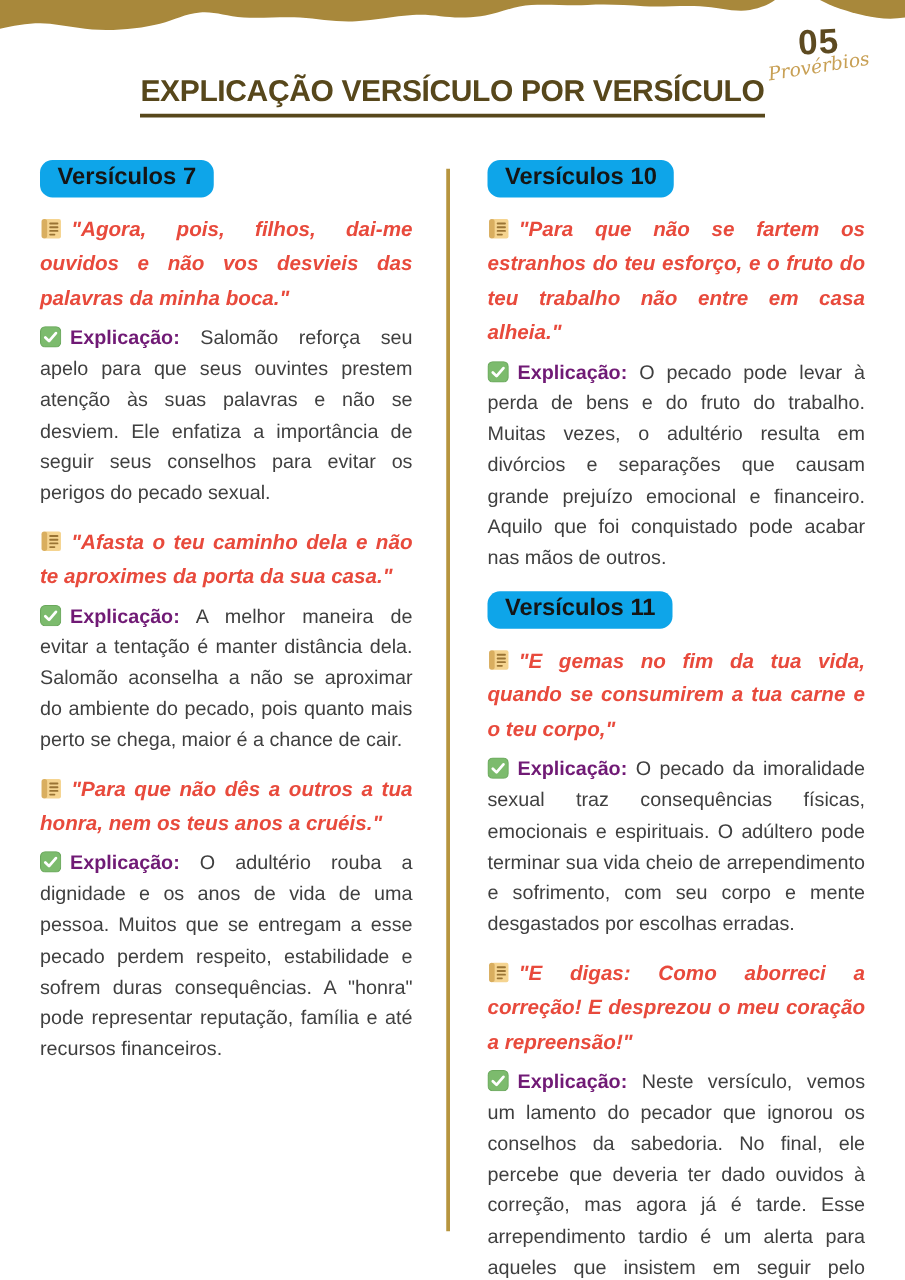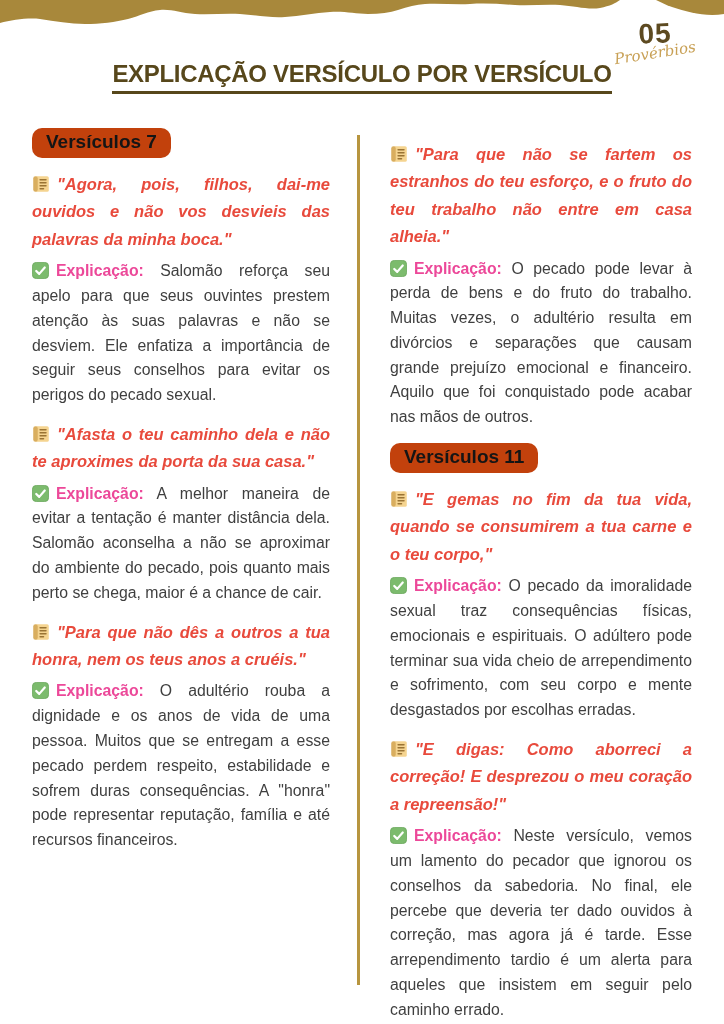--- a/index.html
+++ b/index.html
@@ -46,36 +46,36 @@
   .col-right { width:302px; }
   .divider {
     position:absolute; left:357px; top:135px;
     width:3px; height:850px; background:#B7953F;
   }
 
   
   .verse { margin-bottom:13px; }
   .chip {
     display:inline-block;
-    background:#c2410c; border-radius:10px;
+    background:#0ea5e9; border-radius:10px;
     padding:3px 14px 5px;
     font-size:19px; font-weight:700; color:#151515;
   }
   .quote {
     margin:13px 0 6px;
     color:#E84A3C; font-weight:700; font-style:italic;
     font-size:16.5px; line-height:1.66;
     text-align:justify;
   }
   .expl {
     margin-top:5px;
     color:#3F3F3F; font-size:15.8px; line-height:1.57;
     text-align:justify;
   }
-  .expl b { color:#ec4899; }
+  .expl b { color:#701a75; }
   .icon { display:inline-block; vertical-align:-3px; margin-right:7px; }
   .icon svg { display:block; }
 </style>
 </head>
 <body>
 
 <div class="page">
 
   <div class="top-edge">
     <svg viewBox="0 0 724 32" preserveAspectRatio="none" aria-hidden="true">
@@ -151,20 +151,23 @@
                 <rect x="0.5" y="0.5" width="19" height="19" rx="4.5" fill="#7CBB6D" stroke="#6AA85C"></rect>
                 <path d="M5 10.5 L8.5 14 L15 6.5" stroke="#ffffff" stroke-width="2.6" fill="none" stroke-linecap="round" stroke-linejoin="round"></path>
               </svg></span><b class="expl-label">Explicação:</b> <span class="expl-text">O adultério rouba a dignidade e os anos de vida de uma pessoa. Muitos que se entregam a esse pecado perdem respeito, estabilidade e sofrem duras consequências. A "honra" pode representar reputação, família e até recursos financeiros.</span></p>
       </section>
 
     </div>
 
     <div class="col col-right">
 
       <section class="verse">
+        <div class="chip">
+          <span>Versículos 10</span>
+        </div>
         <p class="quote"><span class="icon"><svg viewBox="0 0 22 22" width="18" height="18">
                 <rect x="4" y="1.5" width="16.5" height="19" rx="2" fill="#F5D490"></rect>
                 <rect x="1.5" y="1.5" width="5.5" height="19" rx="2.7" fill="#D9AE5F"></rect>
                 <g fill="#9A7434">
                   <rect x="9" y="5" width="9" height="1.8" rx="0.9"></rect>
                   <rect x="9" y="8.6" width="9" height="1.8" rx="0.9"></rect>
                   <rect x="9" y="12.2" width="9" height="1.8" rx="0.9"></rect>
                   <rect x="9" y="15.8" width="6" height="1.8" rx="0.9"></rect>
                 </g>
               </svg></span><span class="quote-text">"Para que não se fartem os estranhos do teu esforço, e o fruto do teu trabalho não entre em casa alheia."</span></p>

